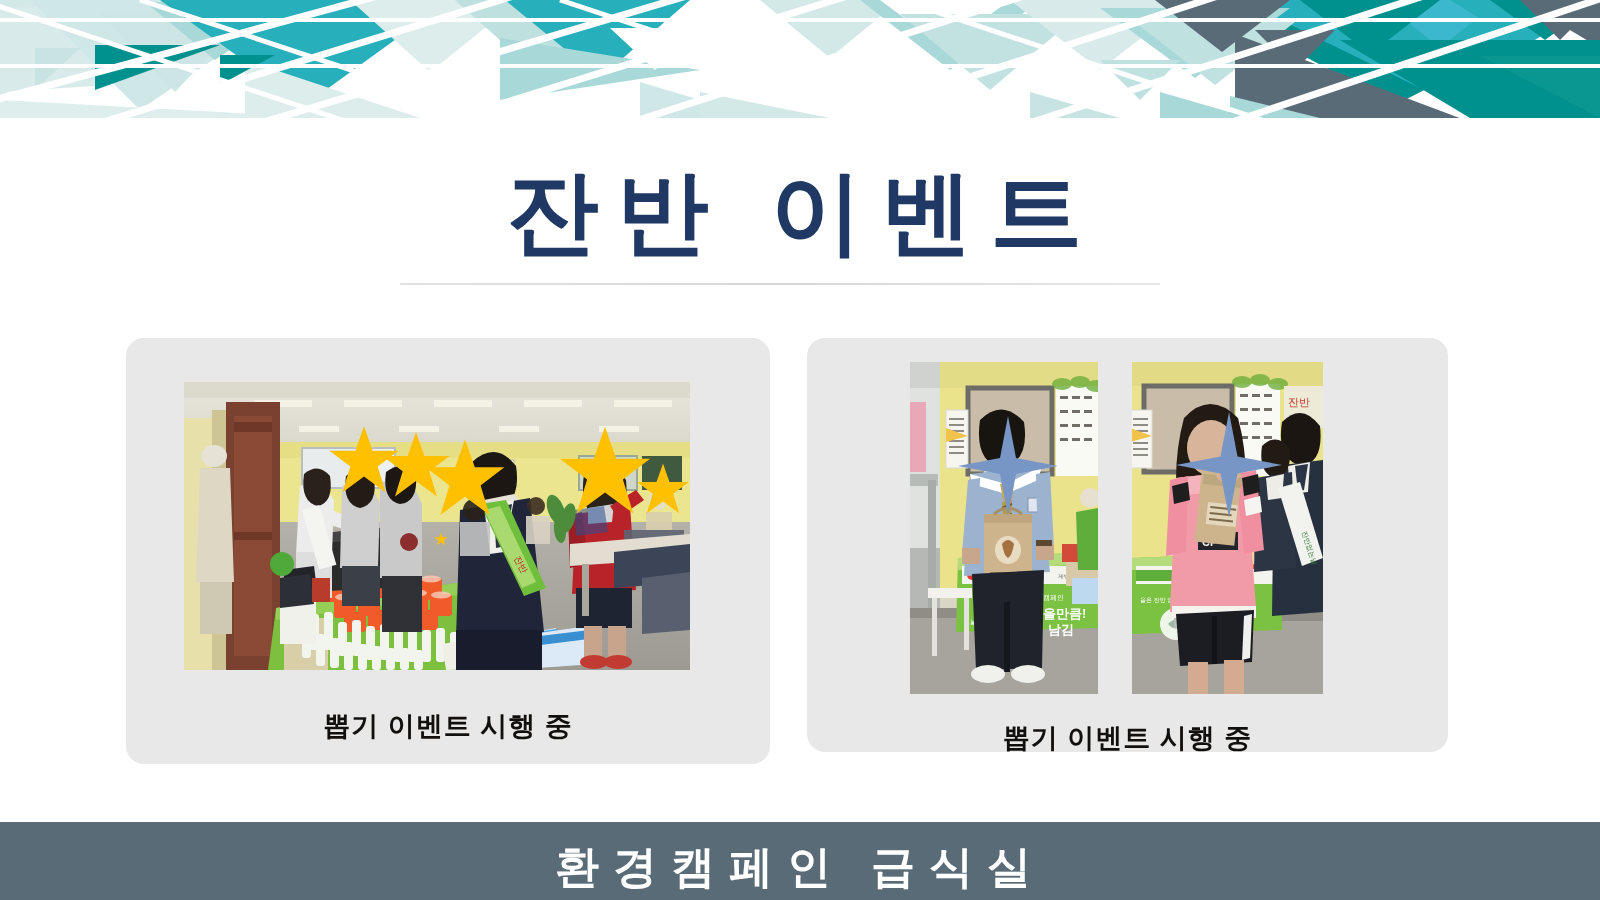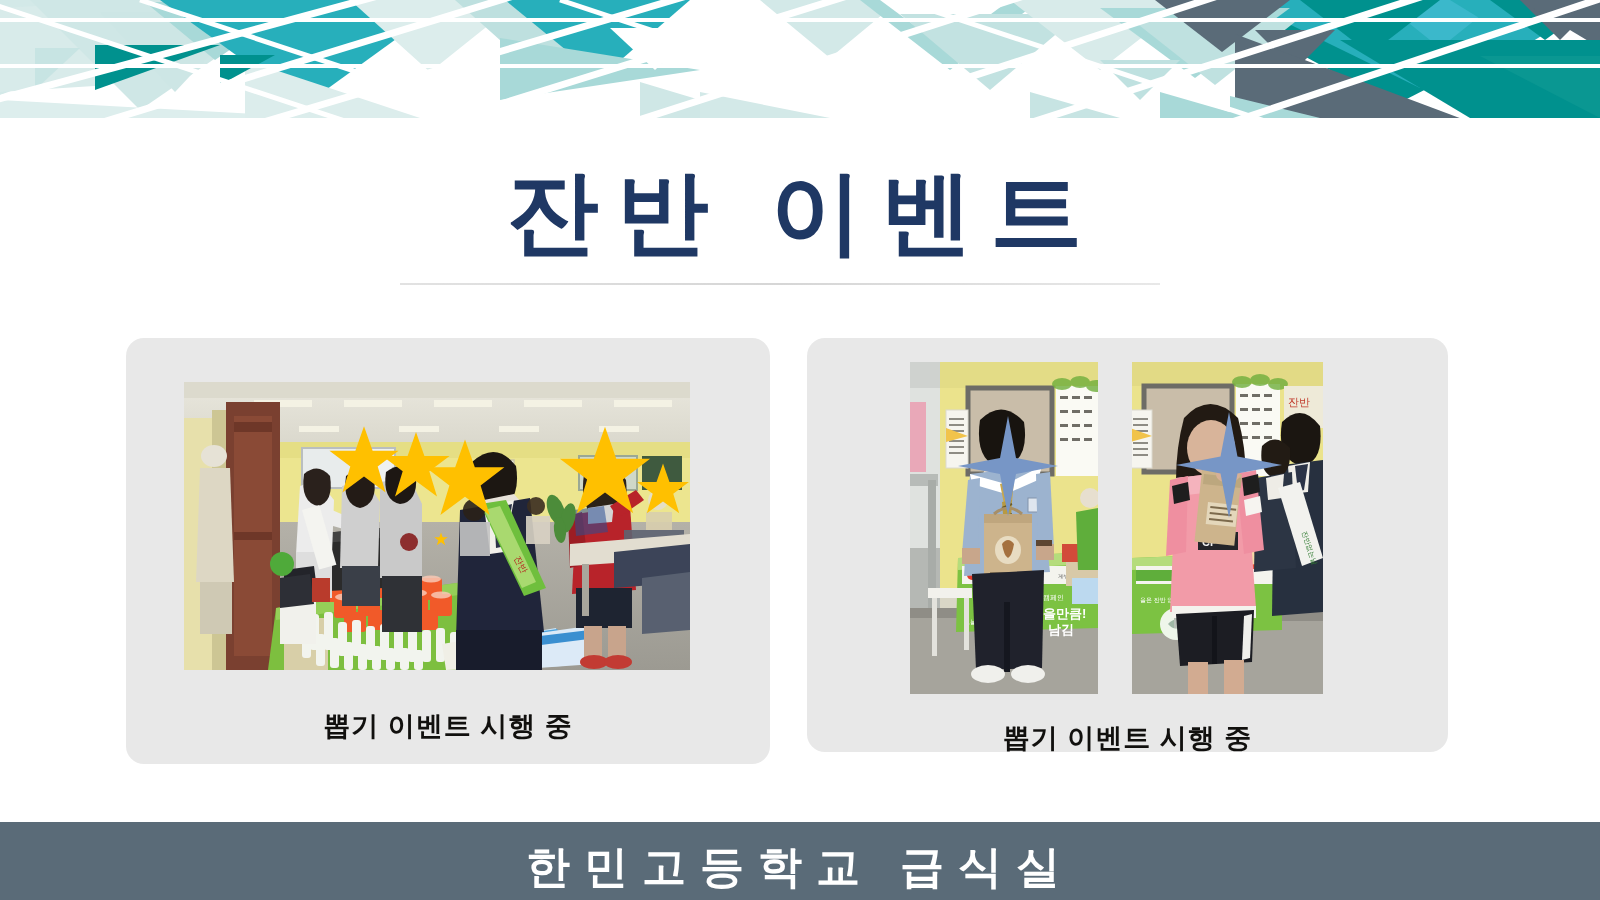--- a/index.html
+++ b/index.html
@@ -635,14 +635,14 @@
     </svg>
     <svg class="star4" style="left:44px; top:50px; width:106px; height:106px;" viewBox="0 0 100 100">
       <polygon points="50,0 58,42 100,50 58,58 50,100 42,58 0,50 42,42" fill="#7796C6"></polygon>
     </svg>
   </div>
 
   <div class="caption" id="caption-right">뽑기 이벤트 시행 중</div>
 </div>
 
 <div id="footer-bar">
-  <div id="footer-text">한민고등학교 급식실</div>
+  <div id="footer-text">환경캠페인 급식실</div>
 </div>
 
 </body></html>

